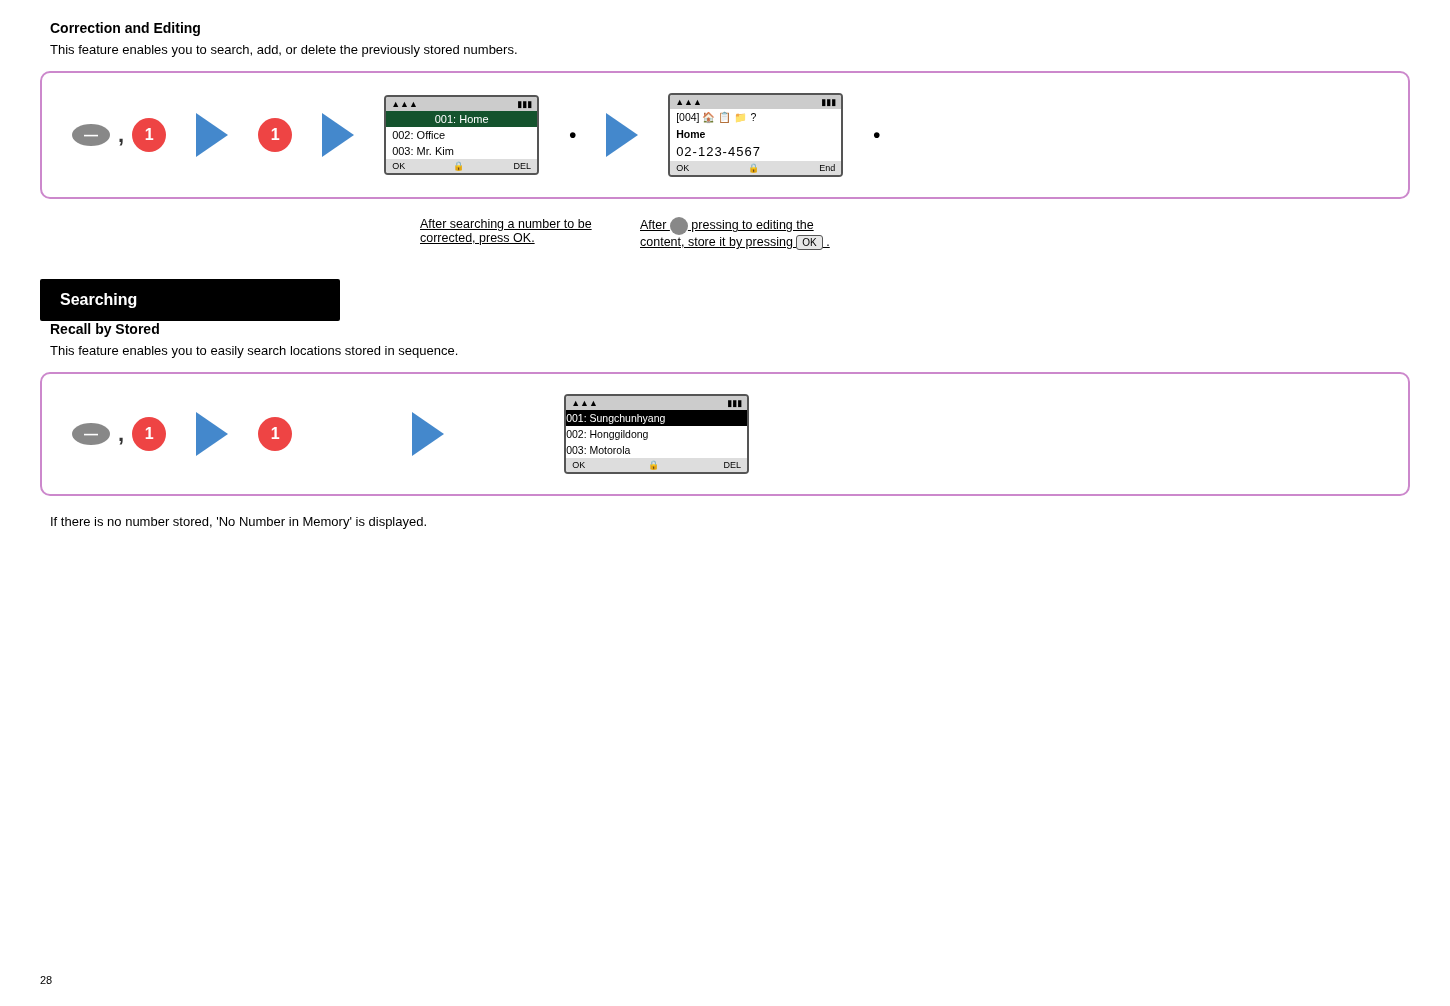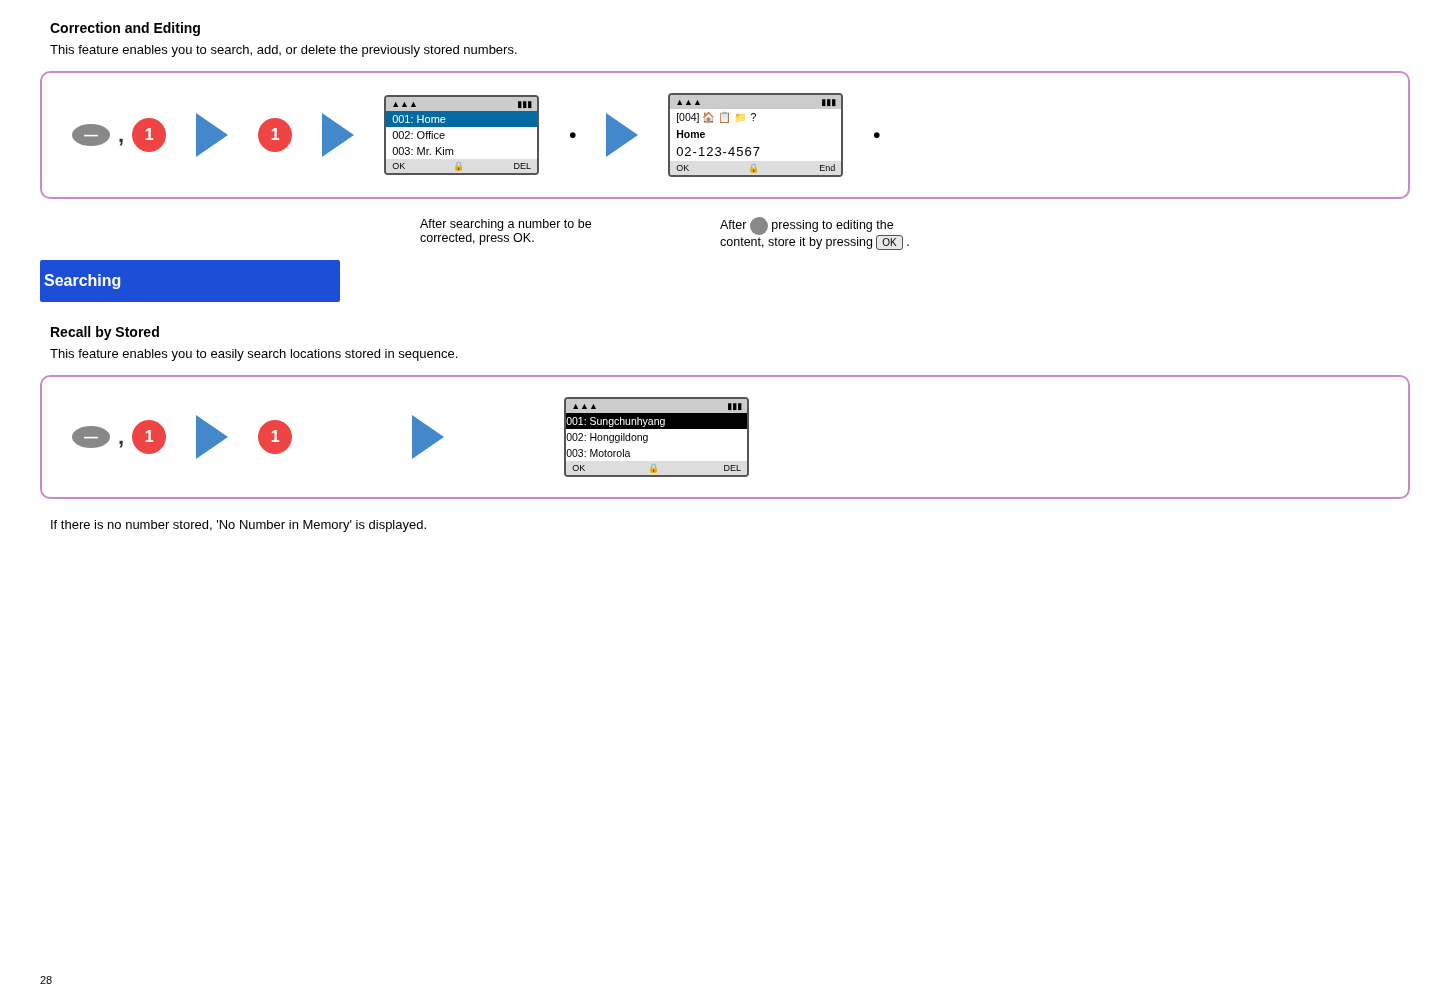--- a/index.html
+++ b/index.html
@@ -101,22 +101,23 @@
     }
 
     .phone-screen .screen-row {
       padding: 2px 6px;
       display: flex;
       align-items: center;
       gap: 4px;
     }
 
     .phone-screen .screen-row.highlighted {
-      background: #0369a1;
+      background: #14532d;
       color: #fff;
+      justify-content: center;
     }
 
     .phone-screen .screen-status {
       background: #ccc;
       padding: 2px 5px;
       display: flex;
       justify-content: space-between;
       font-size: 9px;
     }
 
@@ -155,41 +156,40 @@
     .phone-screen2 .screen-footer2 {
       background: #ddd;
       display: flex;
       justify-content: space-between;
       padding: 2px 6px;
       font-size: 9px;
     }
 
     .caption-area {
       display: flex;
-      gap: 80px;
-      margin-bottom: 10px;
+      margin-bottom: 29px;
       margin-left: 380px;
+      text-decoration: underline;
     }
 
     .caption-text {
       font-size: 12.5px;
       max-width: 220px;
       text-align: left;
     }
 
     
     .searching-banner {
-      background: #1d4ed8;
+      background: #000000;
       color: white;
       font-size: 16px;
       font-weight: bold;
-      padding: 12px 4px;
+      padding: 12px 20px;
       display: inline-block;
       min-width: 300px;
-      margin-bottom: 22px;
       border-radius: 2px;
     }
 
     
     .ok-btn-inline {
       display: inline-block;
       border: 1px solid #555;
       background: #e8e8e8;
       border-radius: 3px;
       padding: 1px 5px;

